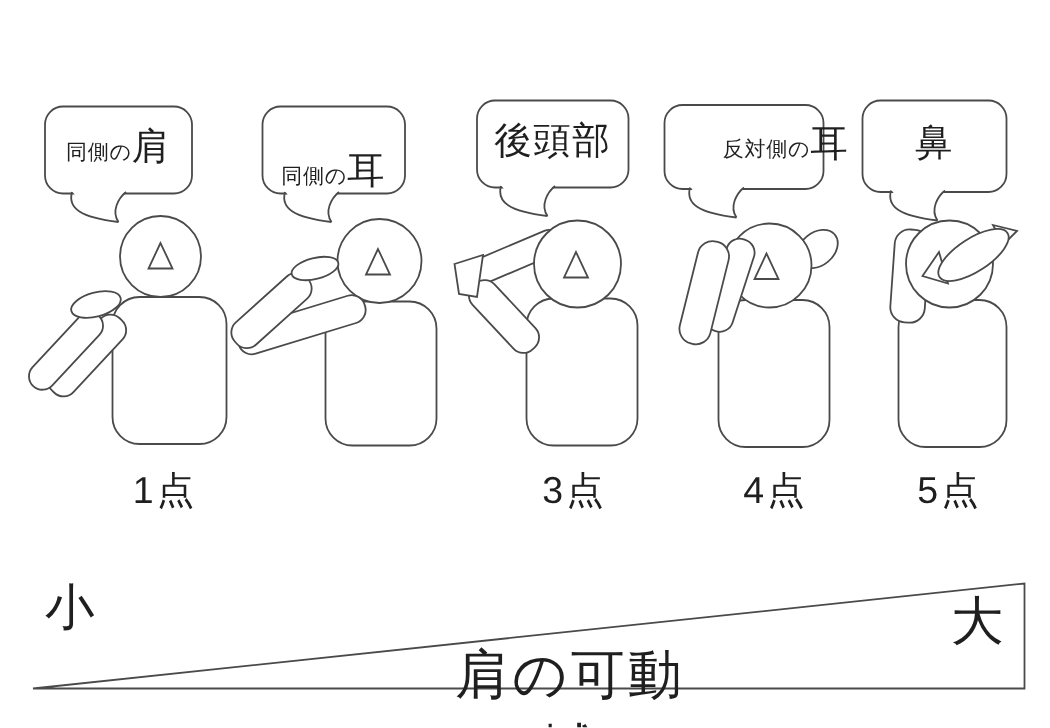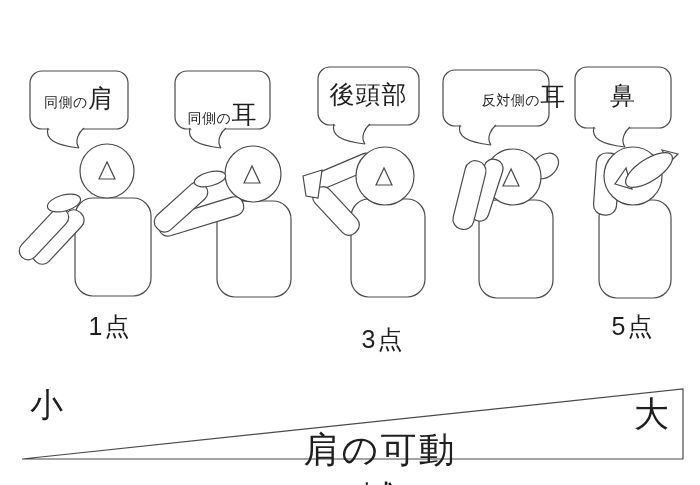--- a/index.html
+++ b/index.html
@@ -117,20 +117,21 @@
     <div class="bubble-line"><span class="bubble-prefix"></span><span class="bubble-target">後頭部</span></div>
   </div>
   <div class="overlay" style="left:443px;top:70px;width:106px;height:52px;margin-left:28px;">
     <div class="bubble-line"><span class="bubble-prefix">反対側の</span><span class="bubble-target">耳</span></div>
   </div>
   <div class="overlay" style="left:575px;top:67px;width:96px;height:57px;">
     <div class="bubble-line"><span class="bubble-prefix"></span><span class="bubble-target">鼻</span></div>
   </div>
 
   <div class="score" style="left:40px;top:310px;">1点</div>
-  <div class="score" style="left:313px;top:323px;">3点</div>
+  <div class="score" style="left:313px;top:310px;">3点</div>
+  <div class="score" style="left:447px;top:310px;">4点</div>
   <div class="score" style="left:563px;top:310px;">5点</div>
 
   <div class="scale-small">小</div>
   <div class="scale-large">大</div>
   <div class="axis-label">肩の可動域</div>
 
 </div>
 
 </body></html>

